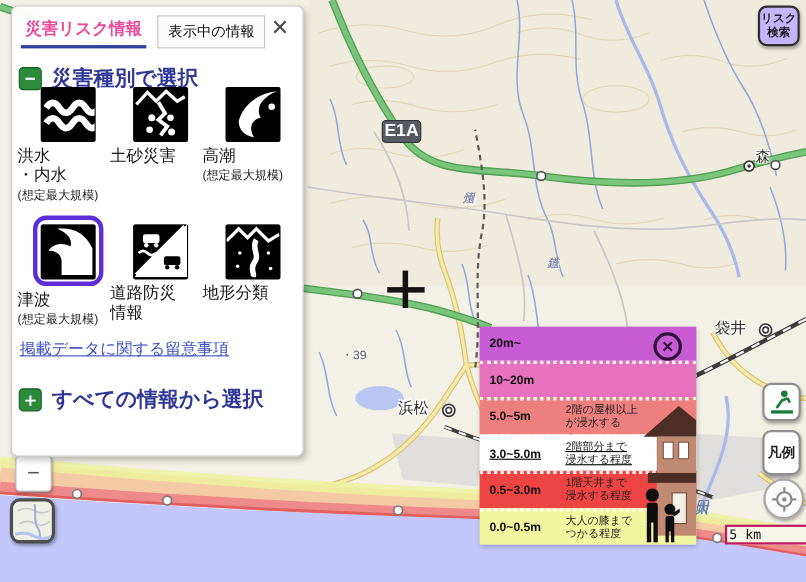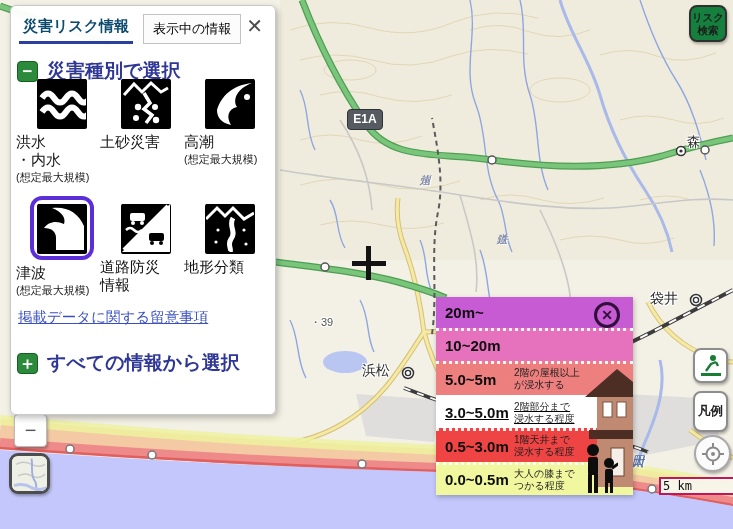--- a/index.html
+++ b/index.html
@@ -11,30 +11,30 @@
 
   
   #mapsvg{position:absolute;left:0;top:0;z-index:0;}
   .maplabel{position:absolute;z-index:2;color:#2b2b2b;font-size:13px;
     text-shadow:1px 1px 0 #fff,-1px -1px 0 #fff,1px -1px 0 #fff,-1px 1px 0 #fff;}
   .vlabel{writing-mode:vertical-rl;font-style:italic;color:#7d86a8;font-size:11px;
     text-shadow:1px 1px 0 rgba(255,255,255,.8);}
   #river-label{color:#5b74a8;font-size:12.5px;}
   #e1a-badge{position:absolute;left:347px;top:109px;width:36px;height:21px;z-index:2;
     background:#565b62;border:1px solid #2e3136;border-radius:4px;color:#fff;
-    font-size:12px;font-weight:bold;text-align:center;line-height:19px;}
+    font-size:16px;font-weight:bold;text-align:center;line-height:19px;}
   #crosshair-h{position:absolute;left:352px;top:261px;width:34px;height:5px;background:#131313;z-index:3;}
   #crosshair-v{position:absolute;left:366px;top:246px;width:5px;height:34px;background:#131313;z-index:3;}
 
   
   #panel{position:absolute;left:10px;top:5px;width:266px;height:410px;z-index:10;
     background:rgba(255,255,255,.97);border:1px solid #c9c9c9;border-radius:6px;
     box-shadow:2px 3px 6px rgba(0,0,0,.25);}
   #tabbar{display:flex;align-items:flex-start;padding:8px 8px 0 8px;}
-  .tab-active{color:#0c4a6e;font-weight:bold;font-size:15px;padding:3px 4px 5px 4px;
+  .tab-active{color:#ec4899;font-weight:bold;font-size:15px;padding:3px 4px 5px 4px;
     border-bottom:3px solid #2b3f9e;cursor:pointer;}
   .tab-inactive{color:#000000;font-size:13px;border:1px solid #c3c3c3;background:#fcfcfc;
     padding:5px 9px;margin-left:10px;cursor:pointer;}
   .panel-close{margin-left:auto;font-size:20px;color:#4c4c4c;line-height:24px;padding:0 4px;cursor:pointer;}
   .sec-head{display:flex;align-items:center;gap:9px;padding:14px 6px 0 6px;}
   .toggle-box{width:21px;height:21px;border-radius:4px;background:#2c8a3d;border:1px solid #14601f;
     color:#fff;font-size:17px;font-weight:bold;text-align:center;line-height:19px;cursor:pointer;}
   .sec-title{font-size:19px;font-weight:bold;color:#2f3796;}
   .cell{position:absolute;width:92px;cursor:pointer;}
   .tbox{width:50px;height:50px;margin:0 auto;background:#000;border-radius:2px;}
@@ -46,32 +46,32 @@
   .tcap{font-size:11px;color:#222;margin-top:1px;}
   #notice-link{position:absolute;left:7px;top:302px;font-size:14.5px;color:#3a50c0;
     text-decoration:underline;cursor:pointer;}
   #sec-all{position:absolute;left:0;top:330px;width:100%;}
 
   
   #legend{position:absolute;left:436px;top:297px;width:197px;height:198px;z-index:5;
     display:flex;flex-direction:column;box-shadow:1px 2px 5px rgba(0,0,0,.25);}
   .lrow{flex:1;display:flex;align-items:center;position:relative;}
   .lrow + .lrow{border-top:3px dotted rgba(255,255,255,.95);}
-  .lrange{font-weight:bold;font-size:15px;padding-left:9px;min-width:78px;color:#0d0d0d;}
+  .lrange{font-weight:bold;font-size:11px;padding-left:9px;min-width:78px;color:#0d0d0d;}
   .ldesc{font-size:10px;line-height:1.2;color:#1d1d1d;}
   #legend-close{position:absolute;right:13px;top:5px;width:26px;height:26px;border-radius:50%;
     border:3px solid #30103a;color:#30103a;background:transparent;font-size:14px;font-weight:bold;
     text-align:center;line-height:20px;cursor:pointer;z-index:7;}
   #legend-house{position:absolute;right:0;top:67px;z-index:6;pointer-events:none;}
   #legend-people{position:absolute;left:148px;top:146px;z-index:6;pointer-events:none;}
 
   
   .ctl{position:absolute;z-index:8;background:#fff;border:2px solid #8d8d8d;border-radius:8px;
     box-shadow:1px 2px 3px rgba(0,0,0,.3);cursor:pointer;display:flex;align-items:center;justify-content:center;}
-  #risk-search{left:689px;top:5px;width:38px;height:37px;background:#15803d;border:2px solid #2f2f2f;
+  #risk-search{left:689px;top:5px;width:38px;height:37px;background:#c4b5fd;border:2px solid #2f2f2f;
     font-size:10.5px;font-weight:bold;color:#1c1c1c;line-height:1.15;text-align:center;}
   #btn-evac{left:693px;top:348px;width:35px;height:35px;}
   #btn-hanrei{left:693px;top:391px;width:35px;height:41px;font-size:12.5px;font-weight:bold;color:#222;}
   #btn-locate{left:694px;top:435px;width:37px;height:37px;border-radius:50%;background:#fbfbfb;border:2px solid #a9a9a9;}
   #btn-zoomout{left:14px;top:414px;width:33px;height:33px;z-index:9;border:1px solid #bbb;border-radius:4px;
     font-size:20px;color:#555;background:#fff;}
   #minimap{left:9px;top:453px;width:41px;height:41px;z-index:8;border:3px solid #4d4d4d;border-radius:9px;
     background:#eef0e6;overflow:hidden;}
   #scalebar{position:absolute;left:643px;top:477px;width:81px;height:18px;z-index:8;
     background:#f7f4e8;border:2px solid #be185d;font-family:"DejaVu Sans Mono",monospace;

